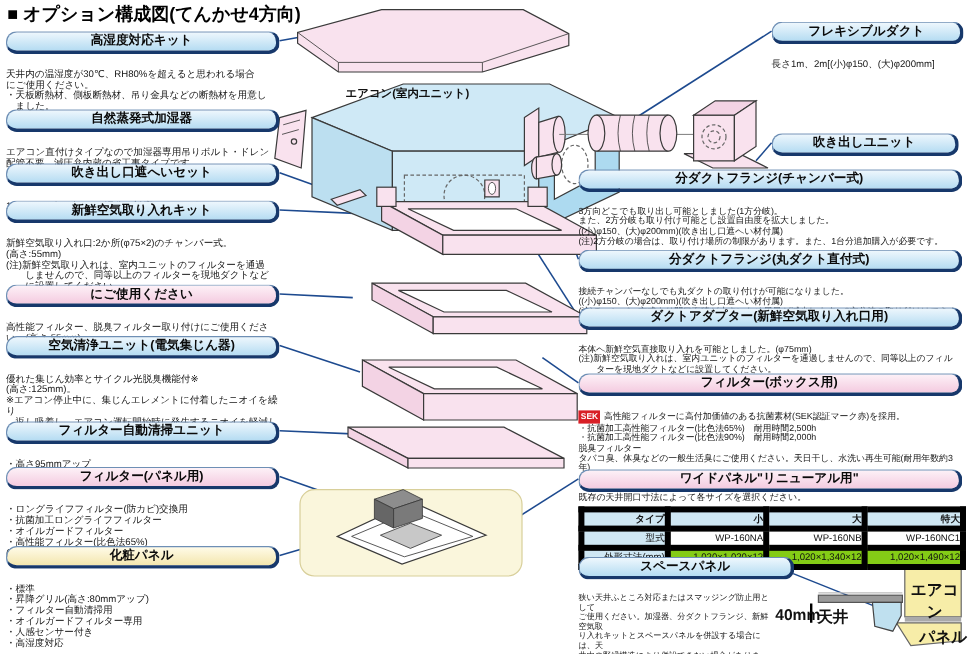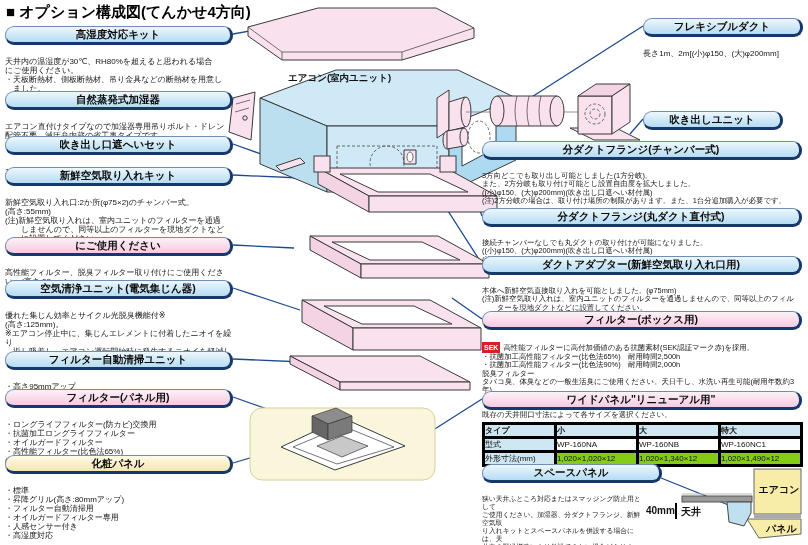--- a/index.html
+++ b/index.html
@@ -14,27 +14,27 @@
   .hdr.blue{background:linear-gradient(#eef7fd,#b5dcf2);}
   .hdr.pink{background:linear-gradient(#fdf1f7,#f4cbe0);}
   .hdr.yellow{background:linear-gradient(#fffbe8,#f3e6ae);}
   .bd{margin-top:12px;font-size:8px;line-height:1.13;white-space:pre-line;color:#151515;}
   .bd.sm{font-size:7.4px;}
   .bd.xs{font-size:6.8px;line-height:1.18;}
   .sek{display:inline-block;background:#d81f26;color:#fff;font-weight:bold;font-size:7px;
        line-height:9px;padding:1px 2px;margin-right:3px;}
   .wp-caption{font-size:7.5px;margin-top:0;color:#151515;}
   table.wp{border-collapse:collapse;margin-top:2px;table-layout:fixed;width:318px;}
-  .wp th,.wp td{border:3px solid #000000;font-size:8px;height:11px;text-align:left;padding:0;color:#111;}
+  .wp th,.wp td{border:5px solid #000000;font-size:8px;height:11px;text-align:right;padding:0;color:#111;}
   .wp th{background:#cfe7f3;font-weight:bold;}
   .wp td.lbl{background:#cfe7f3;}
   .wp td.dim{background:#84cc16;}
   .svg-label{position:absolute;z-index:2;font-weight:bold;color:#111;}
   .ac-label{font-size:9.5px;}
-  .sec-label{font-size:10px;}
+  .sec-label{font-size:13px;}
 </style>
 </head>
 <body>
 
 <div class="canvas">
 
   <div class="title">■ オプション構成図(てんかせ4方向)</div>
 
   <svg class="diagram" width="808" height="545" viewBox="0 0 808 545">
     <g stroke="#1d4a8f" stroke-width="1.3" fill="none">
@@ -237,21 +237,21 @@
 ・オイルガードフィルター専用
 ・人感センサー付き
 ・高湿度対応</div>
   </div>
 
   <div class="box" style="left:643px;top:18px;width:160px">
     <div class="hdr blue">フレキシブルダクト</div>
     <div class="bd">長さ1m、2m[(小)φ150、(大)φ200mm]</div>
   </div>
 
-  <div class="box" style="left:643px;top:111px;width:140px">
+  <div class="box" style="left:643px;top:111px;width:156px">
     <div class="hdr blue">吹き出しユニット</div>
   </div>
 
   <div class="box" style="left:482px;top:141px;width:320px">
     <div class="hdr blue">分ダクトフランジ(チャンバー式)</div>
     <div class="bd sm">3方向どこでも取り出し可能としました(1方分岐)。
 また、2方分岐も取り付け可能とし設置自由度を拡大しました。
 ((小)φ150、(大)φ200mm)(吹き出し口遮へい材付属)
 (注)2方分岐の場合は、取り付け場所の制限があります。また、1台分追加購入が必要です。</div>
   </div>

